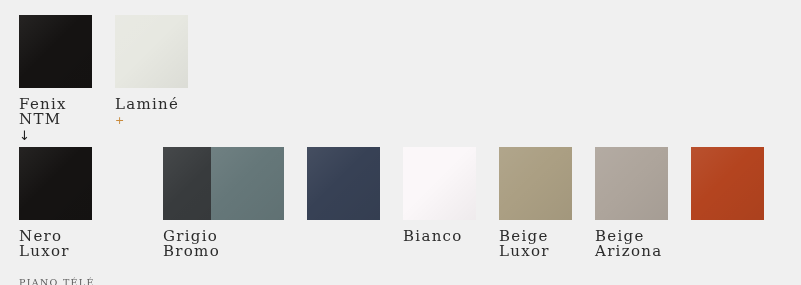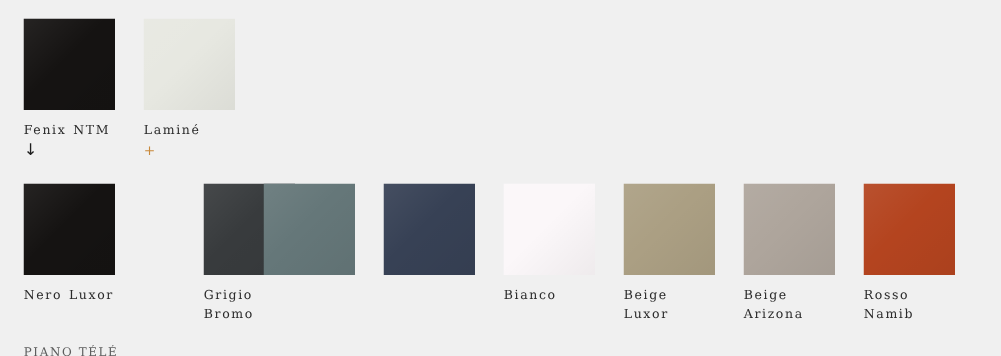--- a/index.html
+++ b/index.html
@@ -41,21 +41,21 @@
     overflow: hidden;
   }
   .swatch-chip .sheen {
     position: absolute;
     inset: 0;
     pointer-events: none;
   }
   .swatch-label {
     margin-top: 9px;
     font-family: "DejaVu Serif", "Liberation Serif", serif;
-    font-size: 10px;
+    font-size: 15px;
     letter-spacing: 1.3px;
     line-height: 15px;
     color: #2b2b2b;
     white-space: pre-line;
     word-spacing: 1px;
   }
   .swatch-glyph {
     margin-top: 2px;
     font-family: "DejaVu Sans", "Liberation Sans", sans-serif;
     font-size: 13px;
@@ -142,19 +142,17 @@
         <div class="swatch-chip" style="background: rgb(174, 165, 156);">
           <div class="sheen" style="background: linear-gradient(135deg, rgba(255, 255, 255, 0.07) 0%, rgba(255, 255, 255, 0) 45%, rgba(0, 0, 0, 0.05) 100%);"></div>
         </div>
         <div class="swatch-label">Beige
 Arizona</div>
       </div>
       <div class="swatch-cell" style="left: 672px;">
         <div class="swatch-chip" style="background: rgb(180, 68, 31);">
           <div class="sheen" style="background: linear-gradient(135deg, rgba(255, 255, 255, 0.07) 0%, rgba(255, 255, 255, 0) 45%, rgba(0, 0, 0, 0.05) 100%);"></div>
         </div>
-        <div class="swatch-label">Rosso
-Namib</div>
       </div>
     </div>
 
   <div class="footer-note">PIANO TÉLÉ</div>
 </div>
 
 </body></html>

